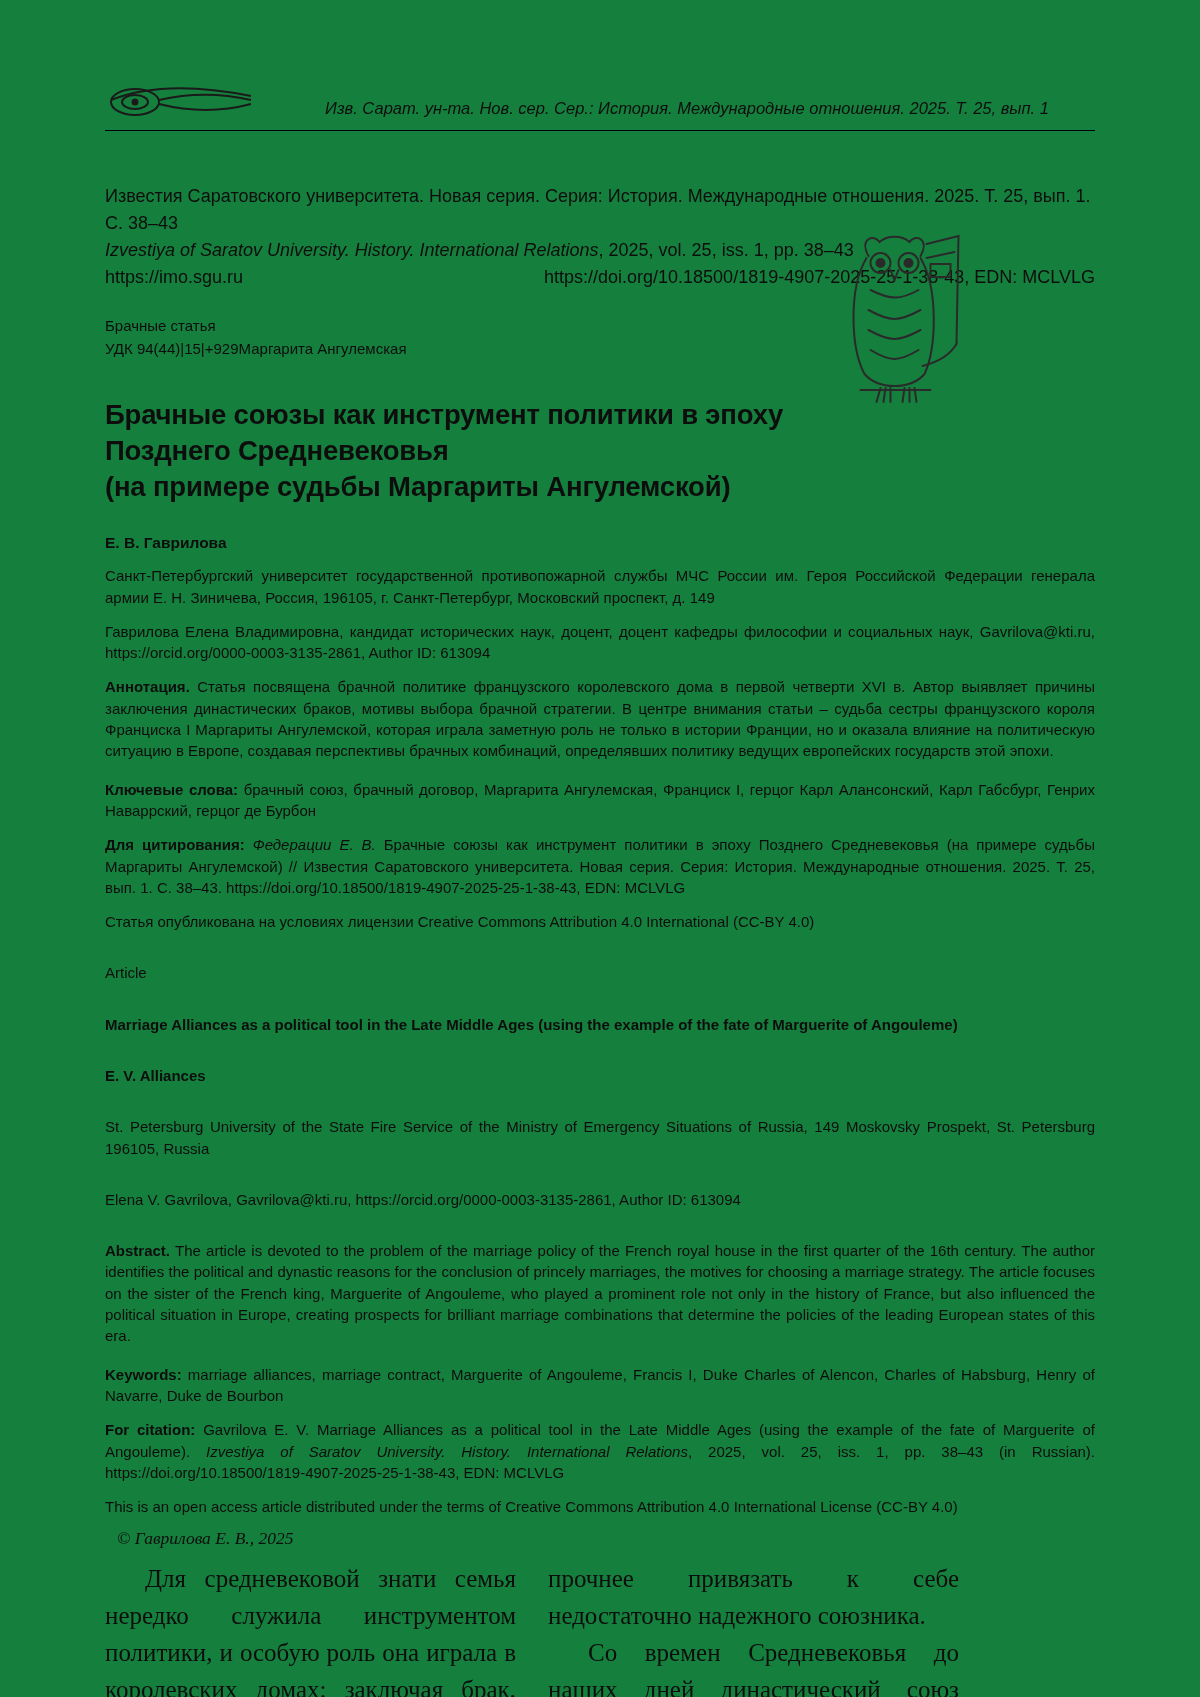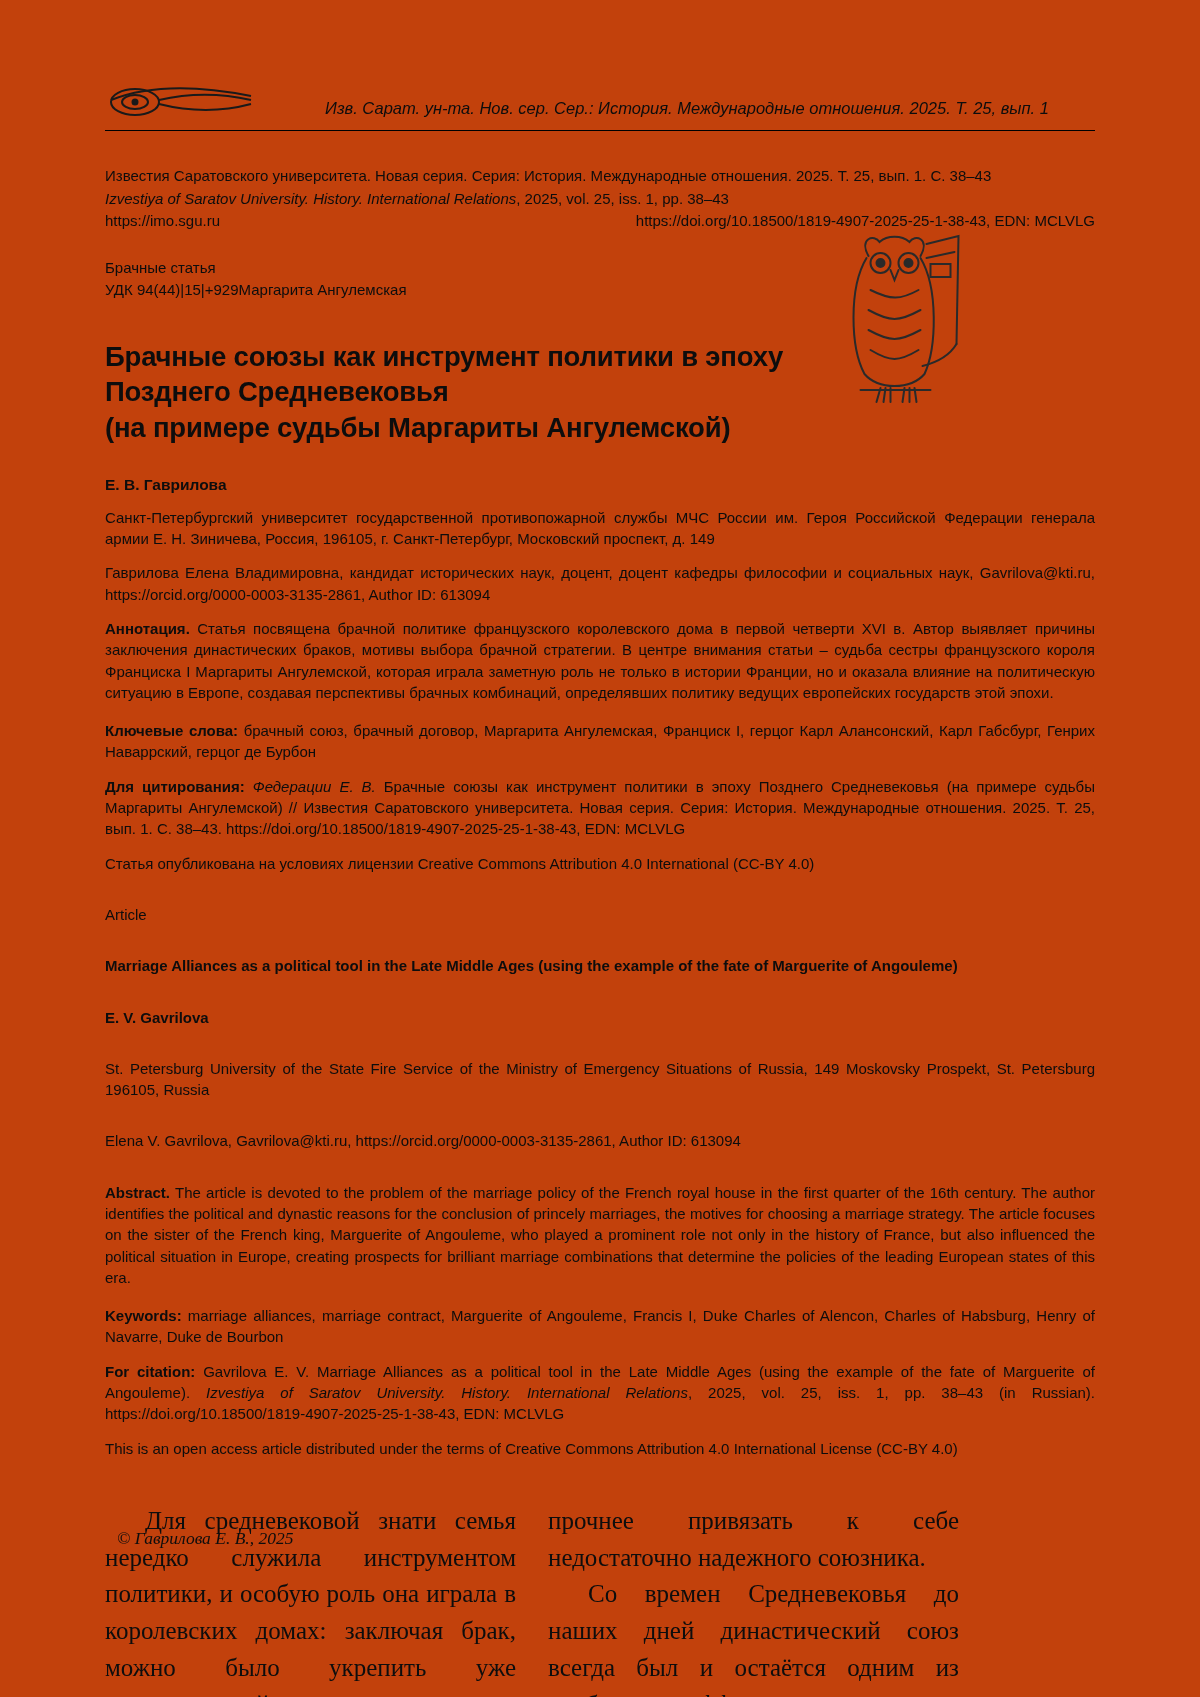--- a/index.html
+++ b/index.html
@@ -1,35 +1,35 @@
 <!DOCTYPE html>
 <html><head>
 <meta charset="utf-8">
 <style>
   * { box-sizing: border-box; }
   html,body { margin:0; padding:0; background:#ffffff; }
   .page {
     width:1200px; height:1697px; position:relative; overflow:hidden;
-    background:#c2410c; color:#0d0d0d;
+    background:#15803d; color:#0d0d0d;
     padding:84px 105px 0 105px;
     font-family:"Liberation Sans", sans-serif;
   }
 
   
   .running-header {
     display:flex; align-items:flex-end; gap:24px;
     border-bottom:1.5px solid #000; padding-bottom:10px;
   }
   .logo { width:150px; height:36px; flex:0 0 auto; }
   .running-title {
     flex:1; text-align:center; font-style:italic; font-size:16.5px; padding-bottom:2px;
   }
 
   
-  .masthead { margin-top:34px; font-size:15px; line-height:1.5; }
+  .masthead { margin-top:52px; font-size:18px; line-height:1.5; }
   .masthead-links { display:flex; justify-content:space-between; }
 
   .article-meta { margin-top:24px; font-size:15px; line-height:1.5; }
 
   h1.title-ru {
     margin:37px 0 0 0; max-width:720px;
     font-size:27.5px; line-height:1.3; font-weight:bold; letter-spacing:-0.2px;
   }
 
   .owl { position:absolute; left:828px; top:226px; width:140px; height:182px; }
@@ -139,21 +139,21 @@
   <p class="meta-par tight"><b>Ключевые слова:</b><span> брачный союз, брачный договор, Маргарита Ангулемская, Франциск I, герцог Карл Алансонский, Карл Габсбург, Генрих Наваррский, герцог де Бурбон</span></p>
 
   <p class="meta-par"><b>Для цитирования:</b><em> Федерации Е. В.</em><span> Брачные союзы как инструмент политики в эпоху Позднего Средневековья (на примере судьбы Маргариты Ангулемской) // Известия Саратовского университета. Новая серия. Серия: История. Международные отношения. 2025. Т. 25, вып. 1. С. 38–43. https://doi.org/10.18500/1819-4907-2025-25-1-38-43, EDN: MCLVLG</span></p>
 
   <p class="meta-par">Статья опубликована на условиях лицензии Creative Commons Attribution 4.0 International (CC-BY 4.0)</p>
 
   <p class="meta-par section-gap">Article</p>
 
   <p class="meta-par en-title section-gap">Marriage Alliances as a political tool in the Late Middle Ages (using the example of the fate of Marguerite of Angouleme)</p>
 
-  <p class="meta-par section-gap" style="font-weight:bold;">E. V. Gavrilova</p>
+  <p class="meta-par section-gap" style="font-weight:bold;">E. V. Alliances</p>
 
   <p class="meta-par section-gap">St. Petersburg University of the State Fire Service of the Ministry of Emergency Situations of Russia, 149 Moskovsky Prospekt, St. Petersburg 196105, Russia</p>
 
   <p class="meta-par section-gap">Elena V. Gavrilova, Gavrilova@kti.ru, https://orcid.org/0000-0003-3135-2861, Author ID: 613094</p>
 
   <p class="meta-par section-gap"><b>Abstract.</b><span> The article is devoted to the problem of the marriage policy of the French royal house in the first quarter of the 16th century. The author identifies the political and dynastic reasons for the conclusion of princely marriages, the motives for choosing a marriage strategy. The article focuses on the sister of the French king, Marguerite of Angouleme, who played a prominent role not only in the history of France, but also influenced the political situation in Europe, creating prospects for brilliant marriage combinations that determine the policies of the leading European states of this era.</span></p>
 
   <p class="meta-par tight"><b>Keywords:</b><span> marriage alliances, marriage contract, Marguerite of Angouleme, Francis I, Duke Charles of Alencon, Charles of Habsburg, Henry of Navarre, Duke de Bourbon</span></p>
 
   <p class="meta-par"><b>For citation:</b><span> Gavrilova E. V. Marriage Alliances as a political tool in the Late Middle Ages (using the example of the fate of Marguerite of Angouleme). </span><em>Izvestiya of Saratov University. History. International Relations</em><span>, 2025, vol. 25, iss. 1, pp. 38–43 (in Russian). https://doi.org/10.18500/1819-4907-2025-25-1-38-43, EDN: MCLVLG</span></p>

